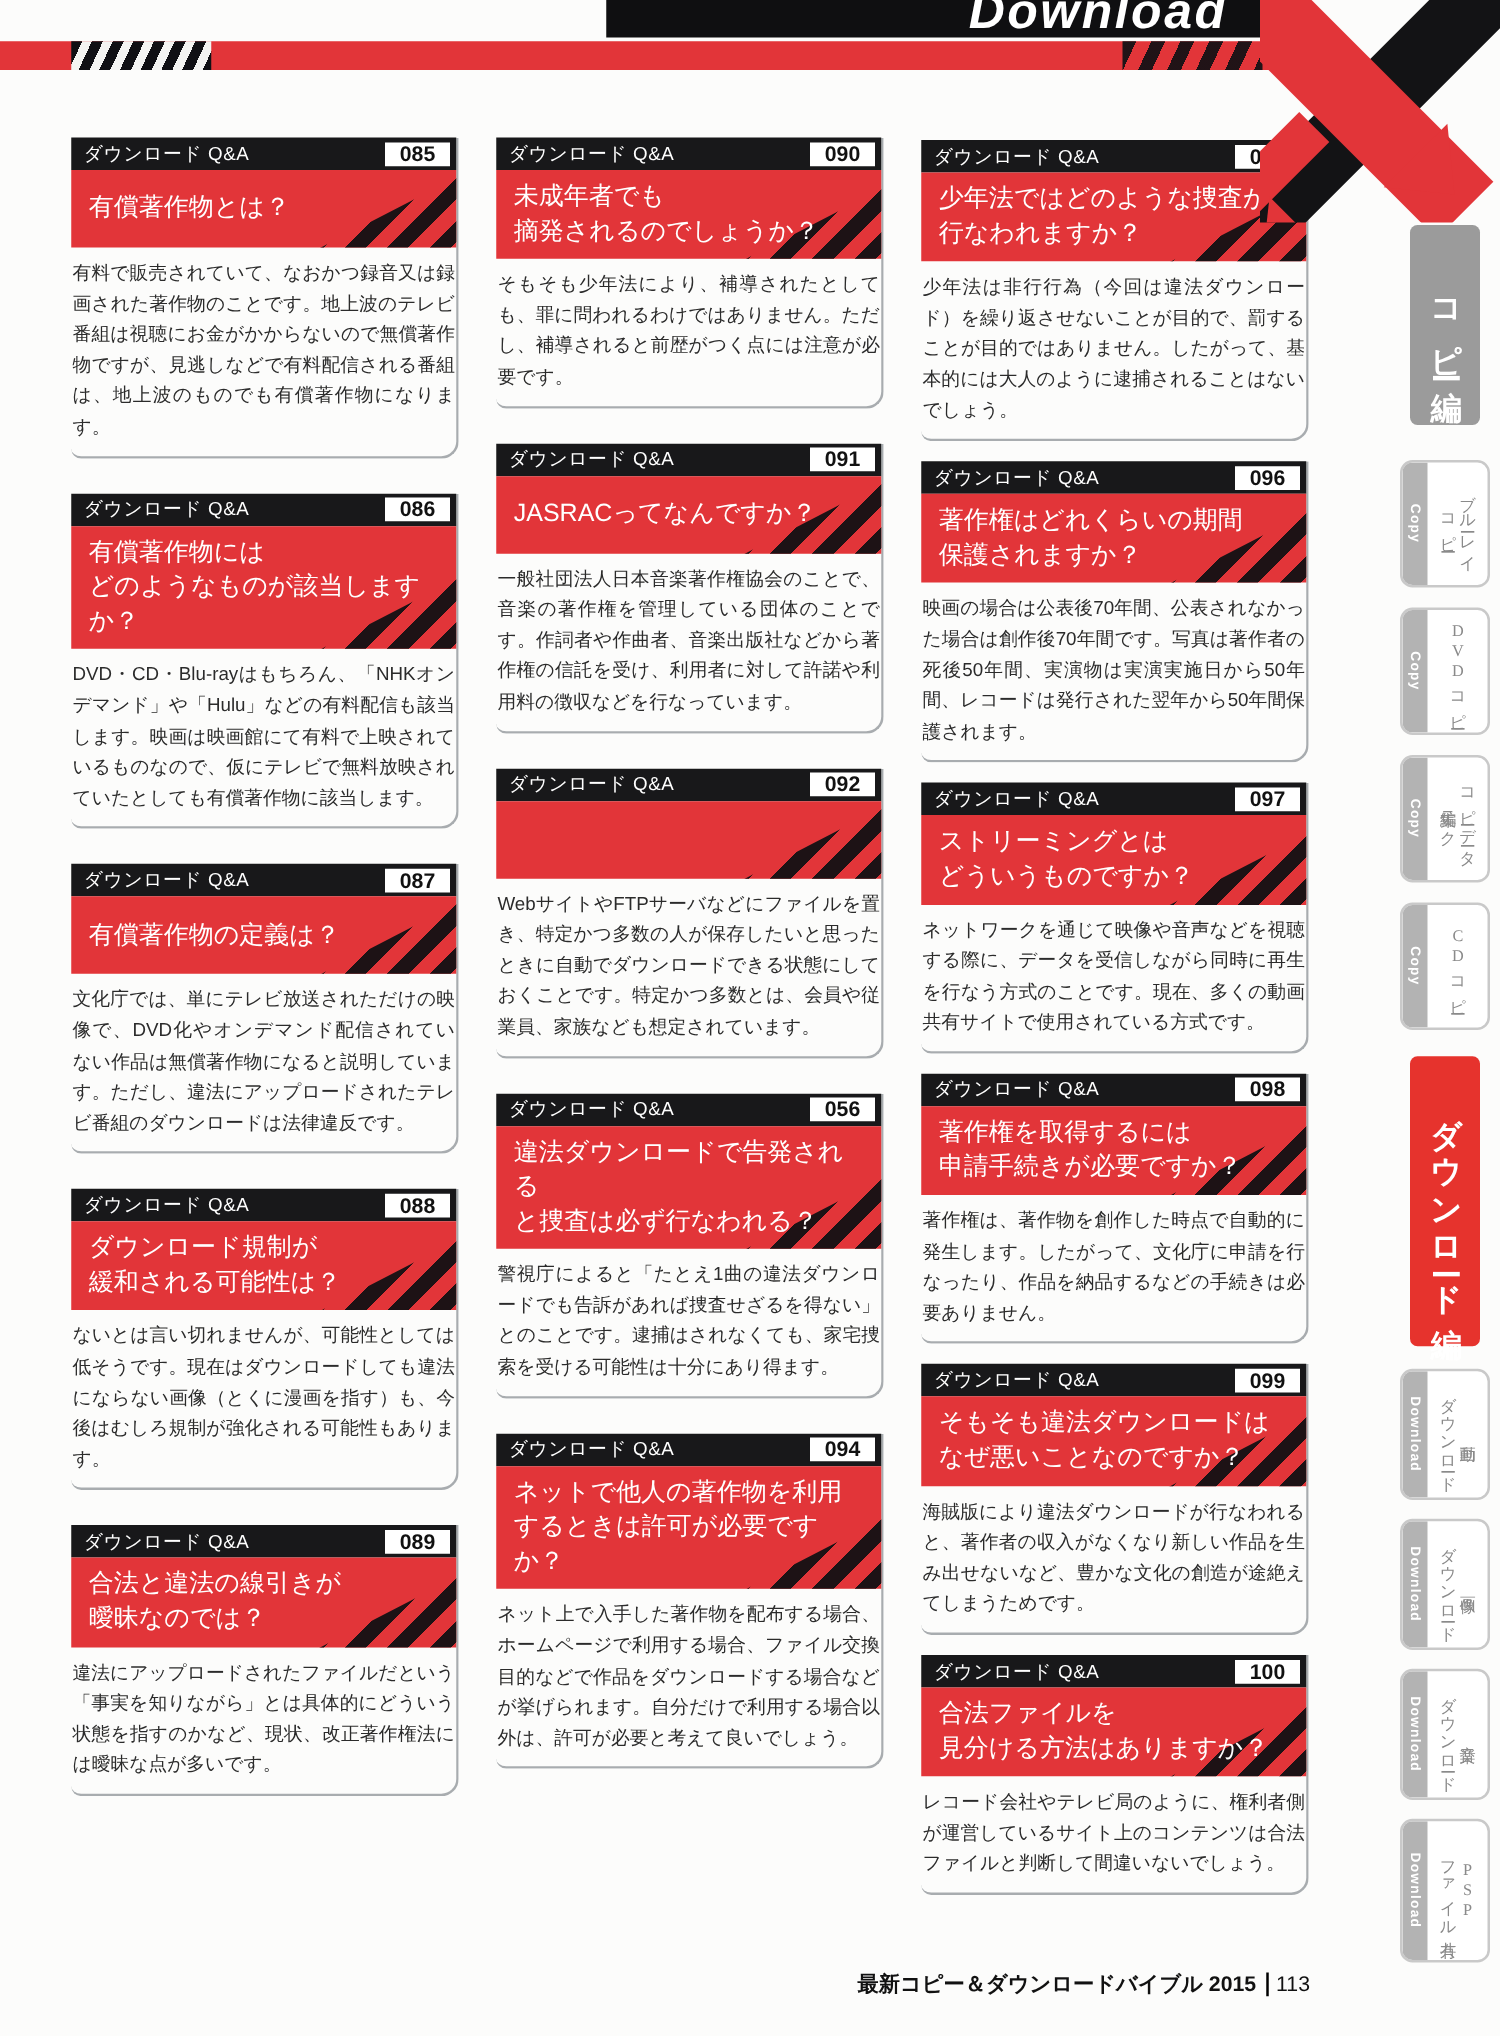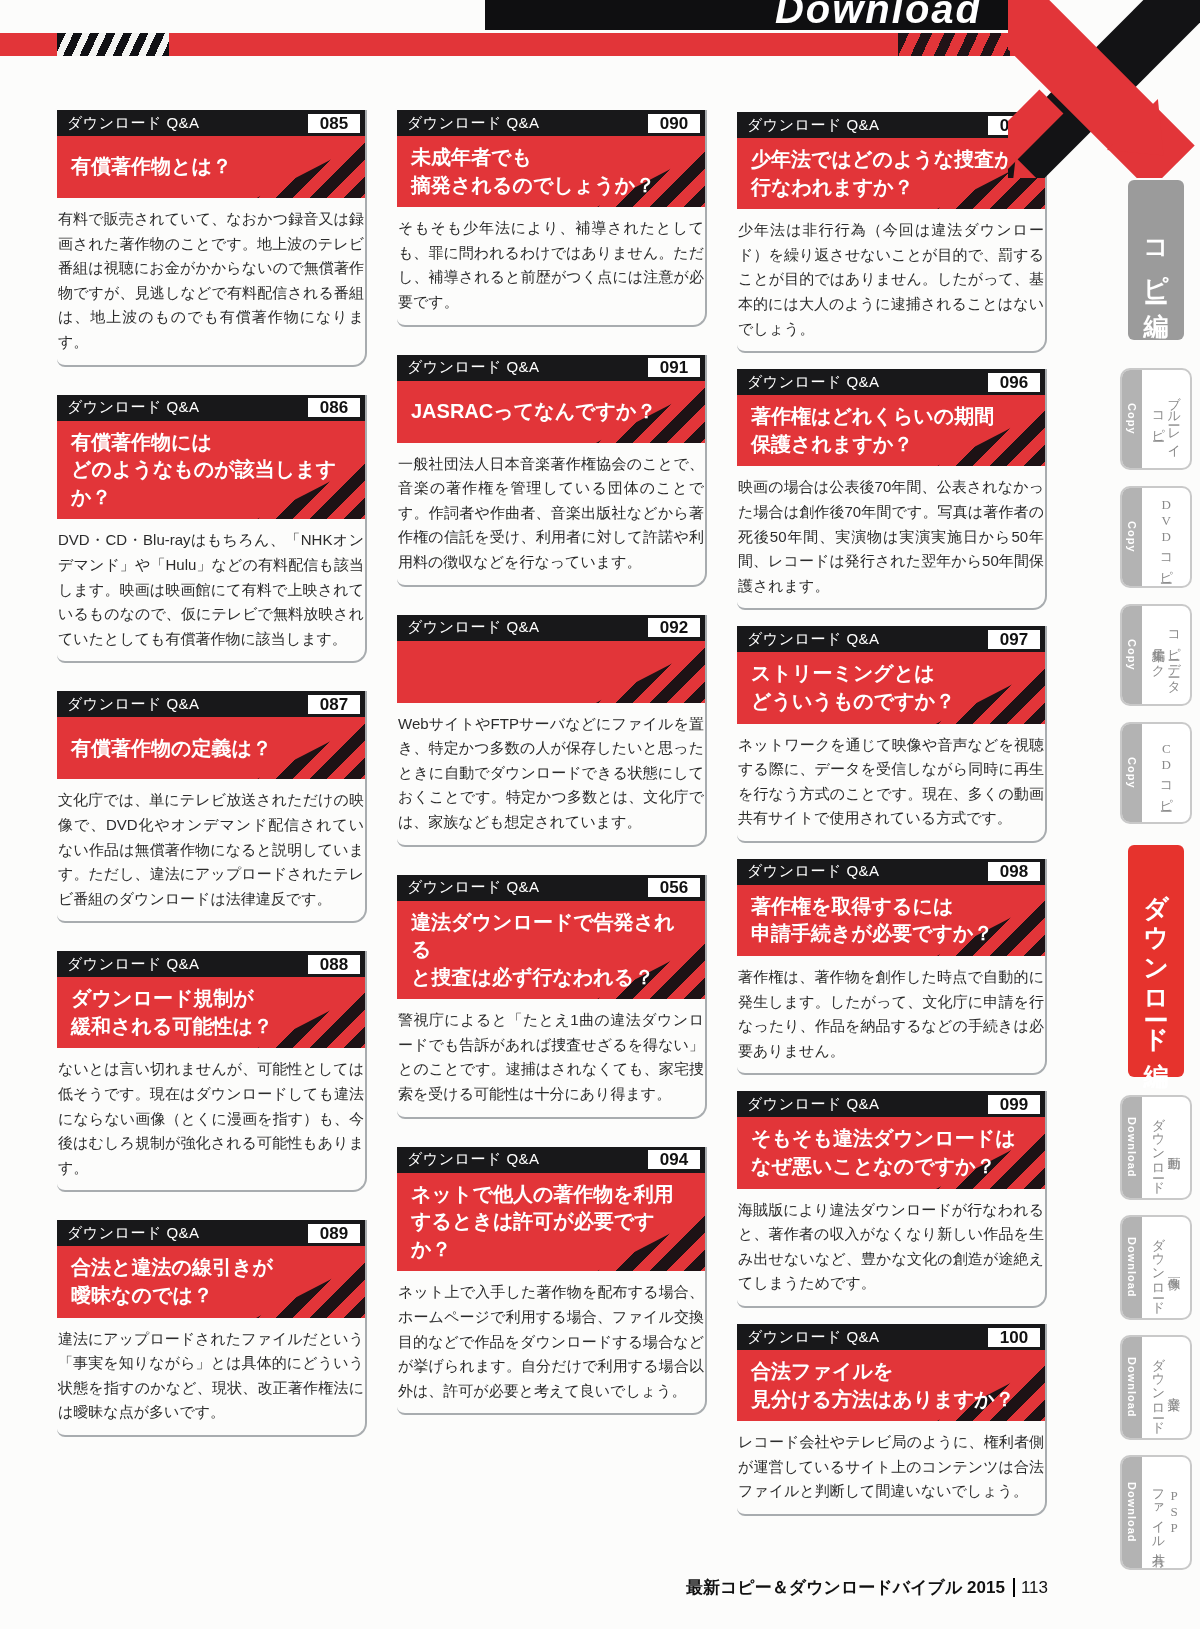--- a/index.html
+++ b/index.html
@@ -43,21 +43,21 @@
     display:flex;align-items:center;justify-content:space-between;
     background:#18181a;height:26px;padding:0 5px 0 10px;
   }
   .head-label{color:#fff;font-weight:normal;font-size:15px;letter-spacing:.5px;}
   .head-num{background:#fff;color:#111;font-weight:bold;font-size:17px;line-height:19px;width:52px;text-align:center;}
   .card-red{
     position:relative;background:#e23539;color:#fff;
     padding:8px 14px;min-height:62px;display:flex;align-items:center;
     overflow:hidden;box-sizing:border-box;
   }
-  .card-title{font-size:20px;font-weight:bold;white-space:pre-line;line-height:1.38;position:relative;z-index:1;}
+  .card-title{font-size:20px;font-weight:normal;white-space:pre-line;line-height:1.38;position:relative;z-index:1;}
   .stripes{
     position:absolute;right:-4px;bottom:-4px;width:120px;height:62px;
     background:repeating-linear-gradient(135deg,rgba(20,10,12,0) 0 12px,#1d1215 12px 24px);
     clip-path:polygon(100% 0,100% 100%,0 100%);
   }
   .card-body{margin:9px 1px 0;font-size:15px;line-height:1.64;color:#2b2b2b;text-align:justify;}
   
   .side-section{
     position:absolute;left:1128px;width:56px;border-radius:6px;
     display:flex;align-items:center;justify-content:center;z-index:2;
@@ -195,21 +195,21 @@
   </div>
 
   <div class="card">
     <div class="card-head">
       <span class="head-label">ダウンロード Q&amp;A</span>
       <span class="head-num">092</span>
     </div>
     <div class="card-red">
       <div class="stripes"></div>
     </div>
-    <p class="card-body">WebサイトやFTPサーバなどにファイルを置き、特定かつ多数の人が保存したいと思ったときに自動でダウンロードできる状態にしておくことです。特定かつ多数とは、文化庁では、家族なども想定されています。</p>
+    <p class="card-body">WebサイトやFTPサーバなどにファイルを置き、特定かつ多数の人が保存したいと思ったときに自動でダウンロードできる状態にしておくことです。特定かつ多数とは、会員や従業員、家族なども想定されています。</p>
   </div>
 
   <div class="card">
     <div class="card-head">
       <span class="head-label">ダウンロード Q&amp;A</span>
       <span class="head-num">056</span>
     </div>
     <div class="card-red">
       <div class="card-title">違法ダウンロードで告発される
 と捜査は必ず行なわれる？</div>

